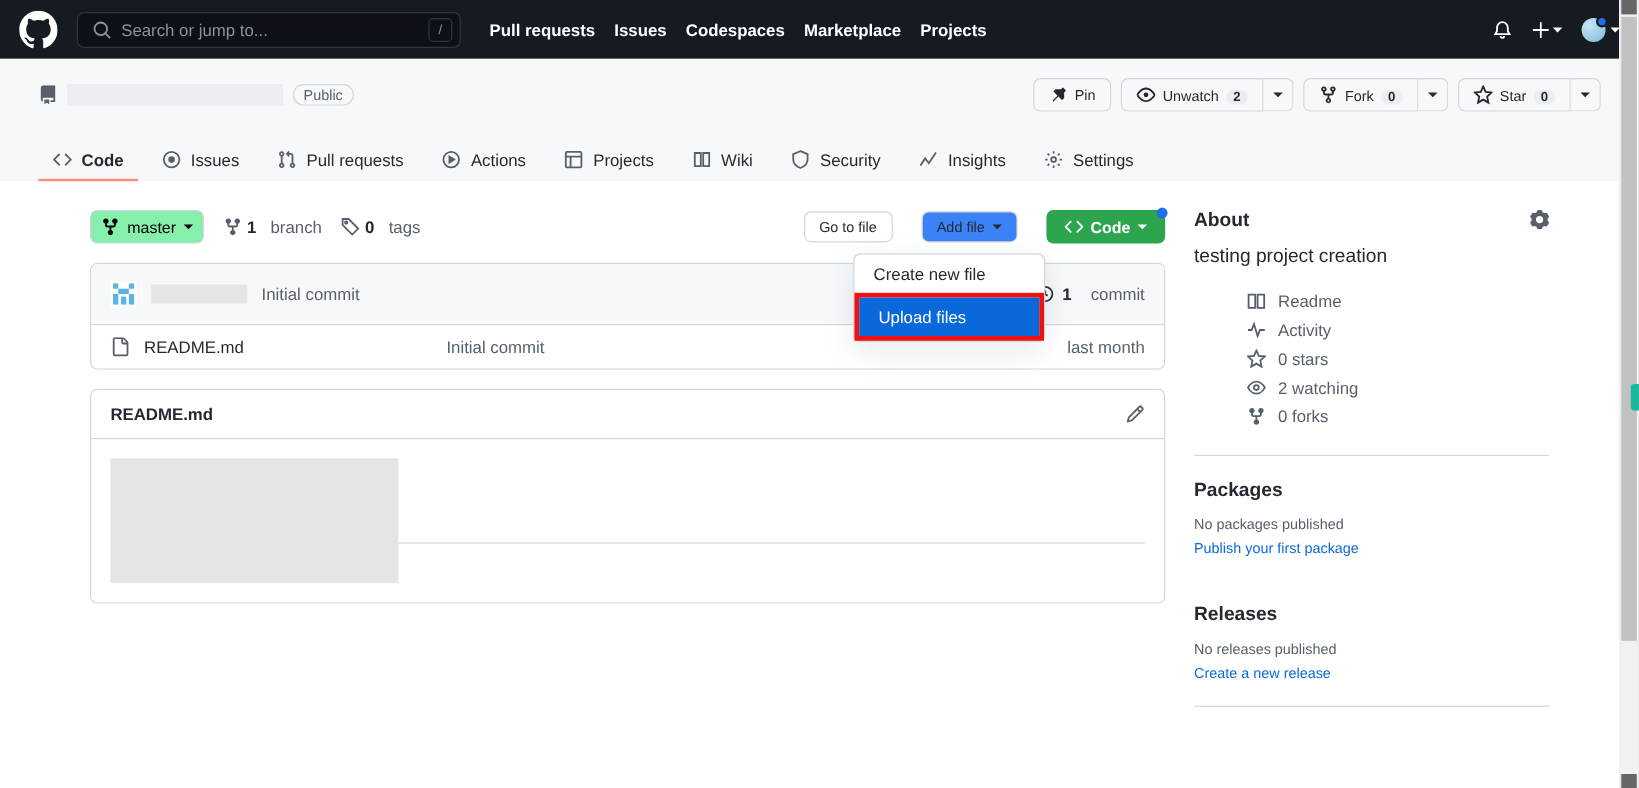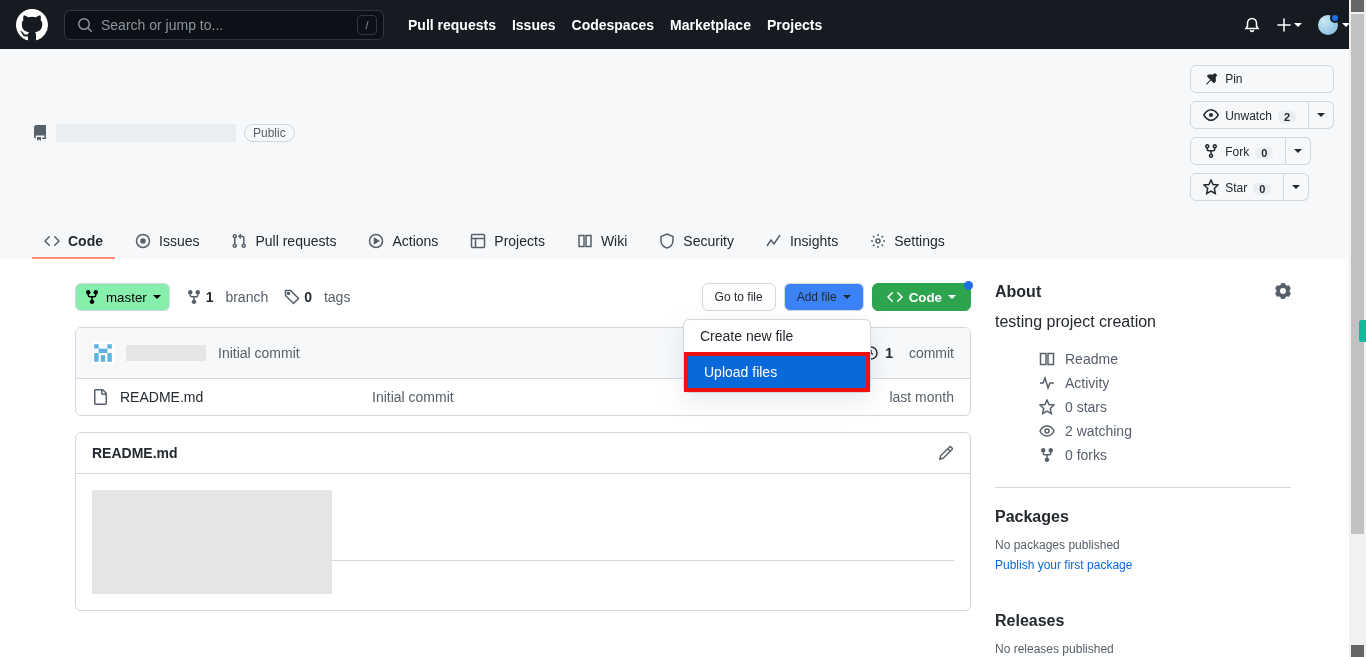--- a/index.html
+++ b/index.html
@@ -13,40 +13,40 @@
 .nav-links a { color:#fff; font-weight:600; text-decoration:none; }
 .topbar-right { margin-left:auto; display:flex; align-items:center; gap:16px; }
 .icon-btn { color:#fff; display:flex; align-items:center; }
 .avatar { width:20px; height:20px; border-radius:50%; background:radial-gradient(circle at 30% 30%, #c9e6f5, #7ab8d9); position:relative; }
 .avatar-dot { position:absolute; top:-2px; right:-2px; width:10px; height:10px; background:#1f6feb; border-radius:50%; border:2px solid #161b22; }
 .subheader { background:#f6f8fa; padding:16px 32px 0; }
 .repo-title-row { display:flex; align-items:center; margin-bottom:24px; }
 .repo-icon { margin-right:8px; color:#57606a; }
 .repo-name-redacted { width:180px; height:18px; background:#eaeef2; margin-right:8px; }
 .public-badge { border:1px solid #d0d7de; border-radius:2em; padding:1px 8px; font-size:12px; color:#57606a; }
-.repo-actions { margin-left:auto; display:flex; gap:8px;flex-direction:column; }
+.repo-actions { margin-left:auto; display:flex; gap:8px; }
 .btn { background:#f6f8fa; border:1px solid #d0d7de; border-radius:6px; padding:5px 12px; font-size:12px; font-weight:500; display:inline-flex; align-items:center; gap:6px; color:#24292f; cursor:pointer; }
 .btn .count { background:#eaeef2; border-radius:2em; padding:0 6px; font-size:11px; font-weight:600; }
 .btn-group { display:flex; }
 .btn-group .btn:first-child { border-radius:6px 0 0 6px;align-items:flex-end; }
 .btn-group .btn:last-child { border-radius:0 6px 6px 0; border-left:0; padding:5px 8px; }
 .repo-tabs { display:flex; gap:8px; }
 .tab { padding:8px 12px; display:flex; align-items:center; gap:8px; color:#24292f; font-size:14px; border-bottom:2px solid transparent; cursor:pointer; }
 .tab.active { border-bottom-color:#fd8c73; font-weight:600; }
 .tab svg { color:#57606a; }
 .main-container { max-width:1280px; margin:0 auto; padding:24px 32px; display:flex; gap:24px; }
 .content { flex:1; min-width:0; }
 .file-nav { display:flex; align-items:center; gap:16px; margin-bottom:16px; position:relative; }
 .branch-btn { border:1px solid #d0d7de; border-radius:6px; padding:5px 8px; display:inline-flex; align-items:center; gap:6px; font-weight:500; cursor:pointer; background:#86efac; }
 .meta-link { display:inline-flex; align-items:center; gap:4px; font-size:14px; color:#24292f; }
 .meta-link svg { color:#57606a; }
-.file-nav-right { margin-left:auto; display:flex; gap:8px; }
+.file-nav-right { margin-left:auto; display:flex; gap:24px; align-items:center; }
 .btn-primary { background:#2da44e; border:1px solid #2da44e; color:#fff; border-radius:6px; padding:5px 14px; font-weight:600; display:inline-flex; align-items:center; gap:6px; position:relative; cursor:pointer; }
 .btn-primary .dot { position:absolute; top:-3px; right:-3px; width:9px; height:9px; background:#1f6feb; border-radius:50%; }
-.dropdown { position:absolute; top:36px; right:100px; background:#fff; border:1px solid #d0d7de; border-radius:6px; box-shadow:0 8px 24px rgba(140,149,159,.2); width:188px; z-index:10; overflow:visible; }
+.dropdown { position:absolute; top:36px; right:100px; background:#fff; border:1px solid #d0d7de; border-radius:6px; box-shadow:0 8px 24px rgba(140,149,159,.2); width:160px; z-index:10; overflow:visible; }
 .dropdown-item { padding:8px 16px; font-size:14px; cursor:pointer; }
 .highlight-box { border:4px solid #e11; }
 .highlight-box .dropdown-item { background:#0969da; color:#fff; }
 .file-box { border:1px solid #d0d7de; border-radius:6px; overflow:hidden; margin-bottom:16px; }
 .commit-row { background:#f6f8fa; padding:14px 16px; display:flex; align-items:center; gap:12px; border-bottom:1px solid #d0d7de; }
 .pixel-avatar { width:22px; height:22px; }
 .commit-user { width:80px; height:16px; background:#e5e5e5; }
 .commit-msg { color:#57606a; }
 .commit-right { margin-left:auto; display:flex; align-items:center; gap:6px; color:#24292f; }
 .file-row { padding:10px 16px; display:flex; align-items:center; gap:12px; font-size:14px; }

